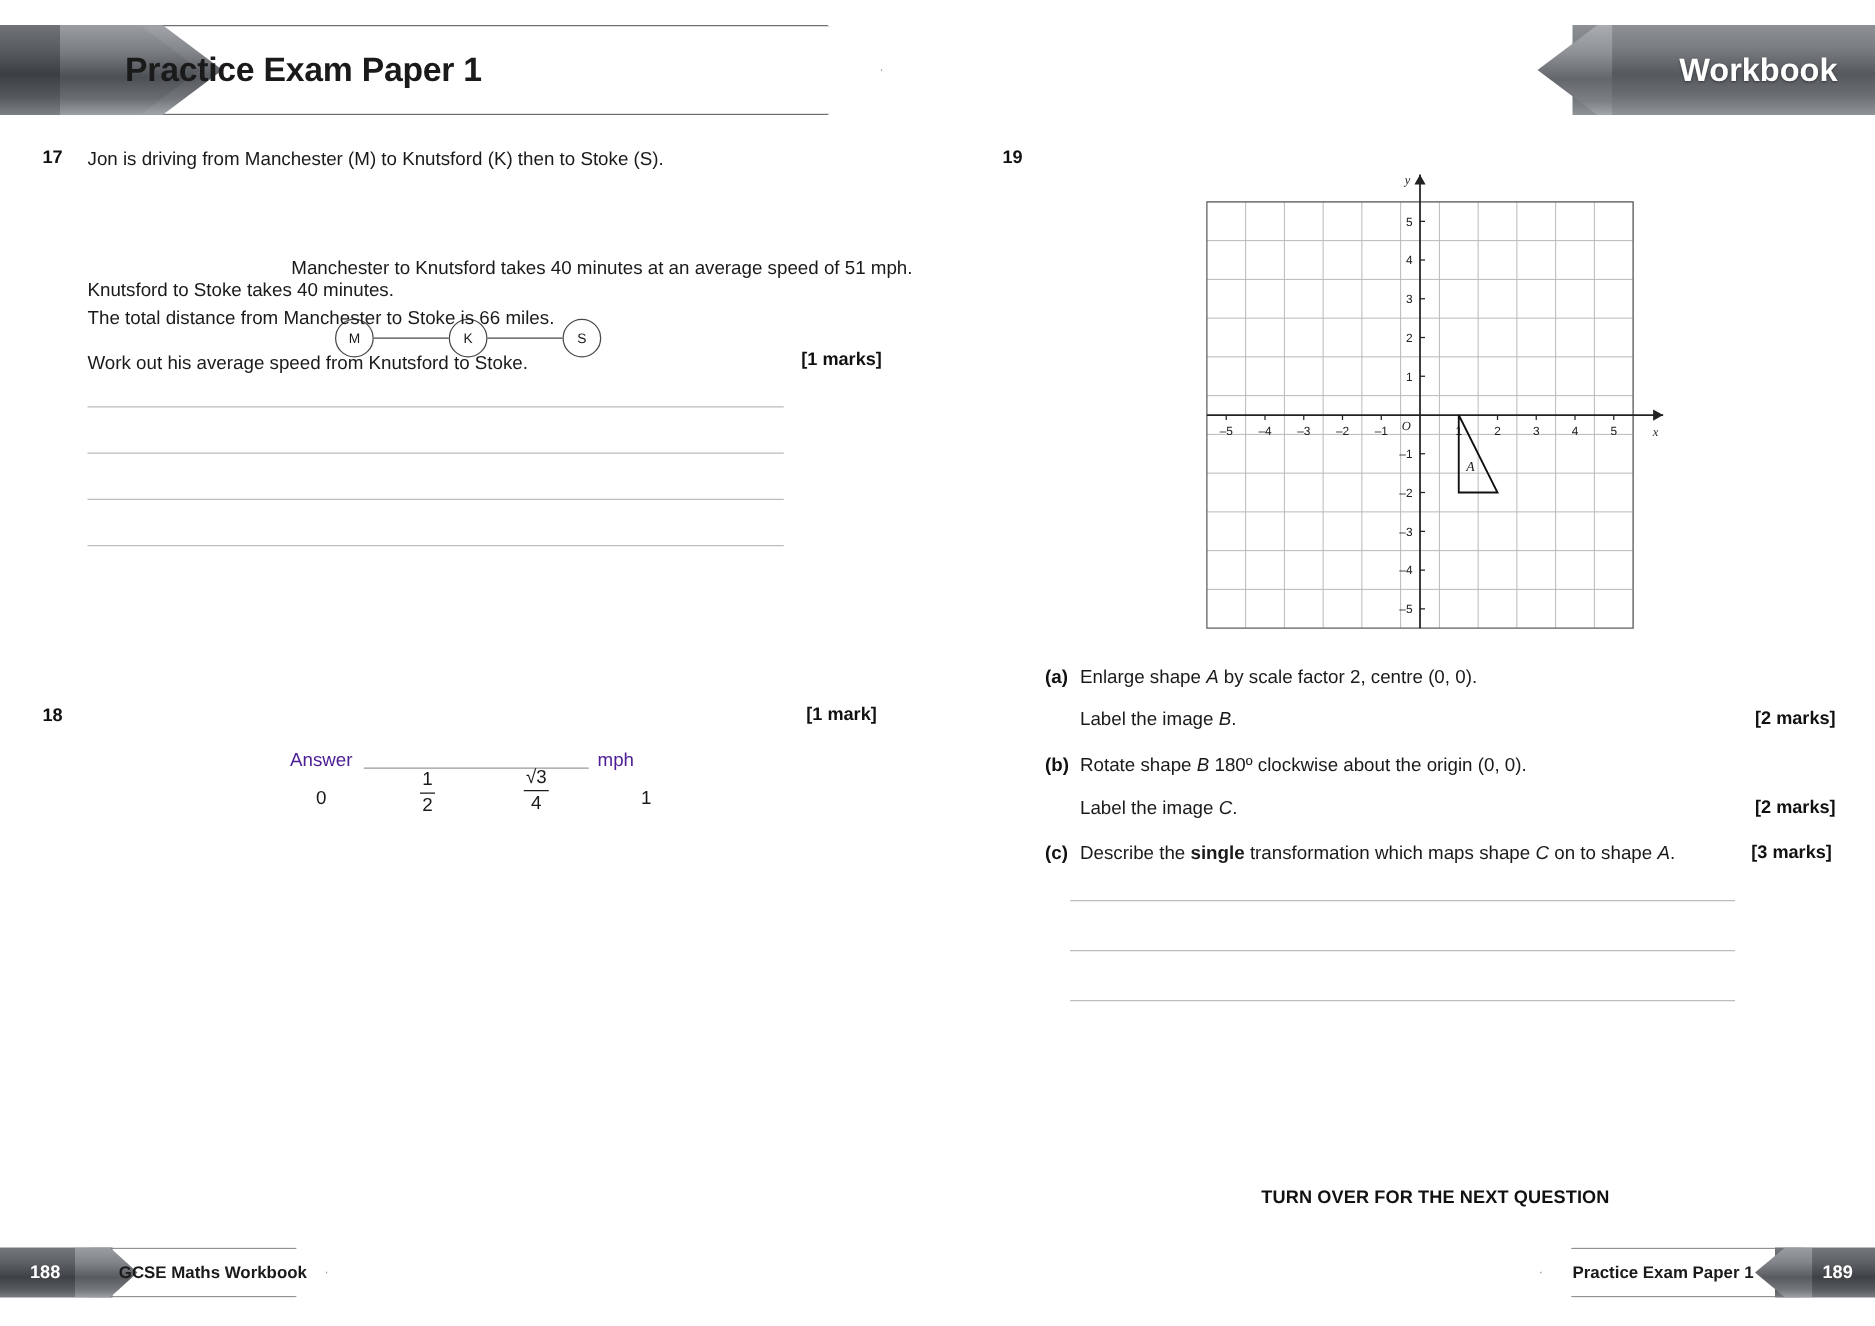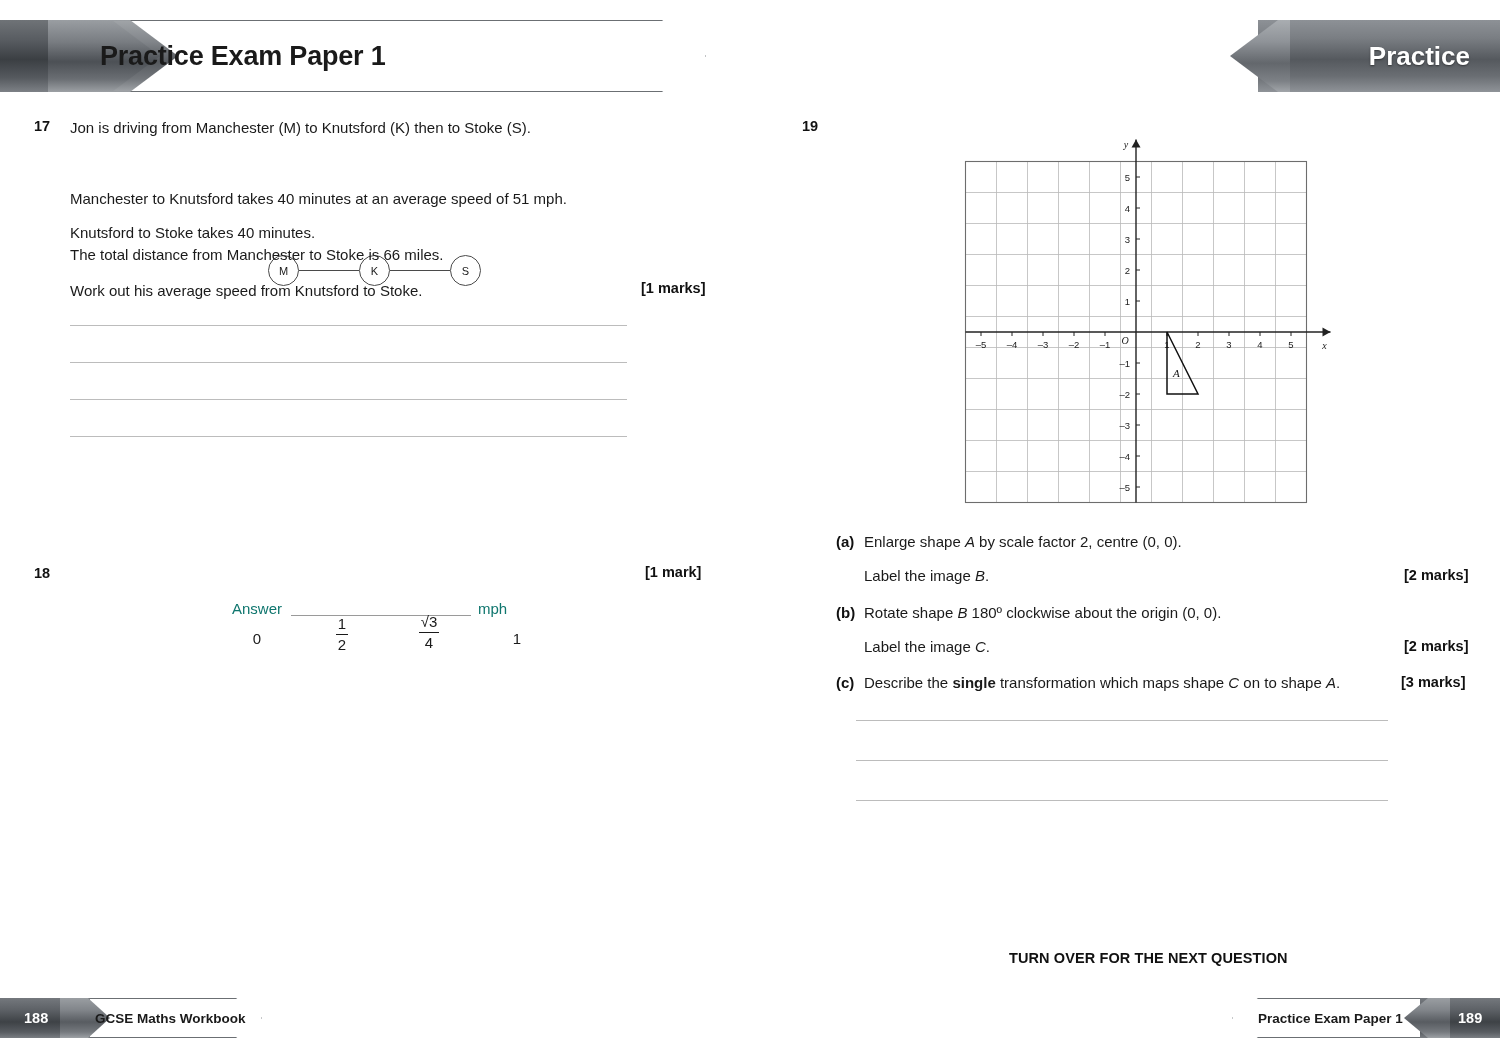--- a/index.html
+++ b/index.html
@@ -95,21 +95,21 @@
   .mks-edge { position: absolute; height: 1.3px; background: #4a4a4a; top: 22px; }
 
   
   .opt { position: absolute; font-size: 15px; color: #1a1a1a; text-align: center; }
   .frac { display: inline-block; text-align: center; line-height: 1.05; vertical-align: middle; }
   .frac .num { display: block; font-size: 15px; padding: 0 2px; }
   .frac .bar { display: block; height: 1.2px; background: #1a1a1a; margin: 2px 0; }
   .frac .den { display: block; font-size: 15px; padding: 0 2px; }
 
   
-  .answer-row { position: absolute; left: 232px; top: 492px; font-size: 15px; color: #0f766e; text-align: right; }
+  .answer-row { position: absolute; left: 232px; top: 492px; font-size: 15px; color: #4c1d95; text-align: right; }
   .answer-blank {
     display: inline-block; width: 180px; border-bottom: 1px solid #9a9a9a;
     margin: 0 7px 0 9px; height: 15px; vertical-align: -2px;
   }
 
   
   .graph { position: absolute; left: 955px; top: 122px; width: 410px; height: 400px; }
   .graph svg { display: block; }
 
   
@@ -178,38 +178,38 @@
     <div class="hdr-left-banner">
       <div class="hdr-left-plate"></div>
       <div class="hdr-left-plate-inner"></div>
       <div class="hdr-left-chevron"></div>
       <div class="hdr-left-chevron2"></div>
       <div class="hdr-title">Practice Exam Paper 1</div>
     </div>
     <div class="hdr-right-banner">
       <div class="hdr-right-body"></div>
       <div class="hdr-right-point"></div>
-      <div class="hdr-right-label">Practice</div>
+      <div class="hdr-right-label">Workbook</div>
     </div>
   </div>
 
   <div class="col-left">
 
     <div class="qnum" style="left:34px; top:10px;">17</div>
     <div class="qtext" style="left:70px; top:9px; width:640px;">Jon is driving from Manchester (M) to Knutsford (K) then to Stoke (S).</div>
 
     <div class="mks">
       <div class="mks-edge" style="left:31px; width:60px;"></div>
       <div class="mks-edge" style="left:122px; width:60px;"></div>
       <div class="mks-node" style="left:0px;">M</div>
       <div class="mks-node" style="left:91px;">K</div>
       <div class="mks-node" style="left:182px;">S</div>
     </div>
 
-    <div class="qtext" style="left:70px; top:80px; width:660px;">Manchester to Knutsford takes 40 minutes at an average speed of 51 mph.</div>
+    <div class="qtext" style="left:70px; top:96px; width:660px;text-align:right;">Manchester to Knutsford takes 40 minutes at an average speed of 51 mph.</div>
     <div class="qtext" style="left:70px; top:114px; width:660px;">Knutsford to Stoke takes 40 minutes.</div>
     <div class="qtext" style="left:70px; top:136px; width:660px;">The total distance from Manchester to Stoke is 66 miles.</div>
 
     <div class="qtext" style="left:70px; top:172px; width:560px;">Work out his average speed from Knutsford to Stoke.</div>
     <div class="marks" style="left:641px; top:172px;">[1 marks]</div>
 
     <div class="ansline" style="left:70px; top:217px; width:557px;"></div>
     <div class="ansline" style="left:70px; top:254px; width:557px;"></div>
     <div class="ansline" style="left:70px; top:291px; width:557px;"></div>
     <div class="ansline" style="left:70px; top:328px; width:557px;"></div>

